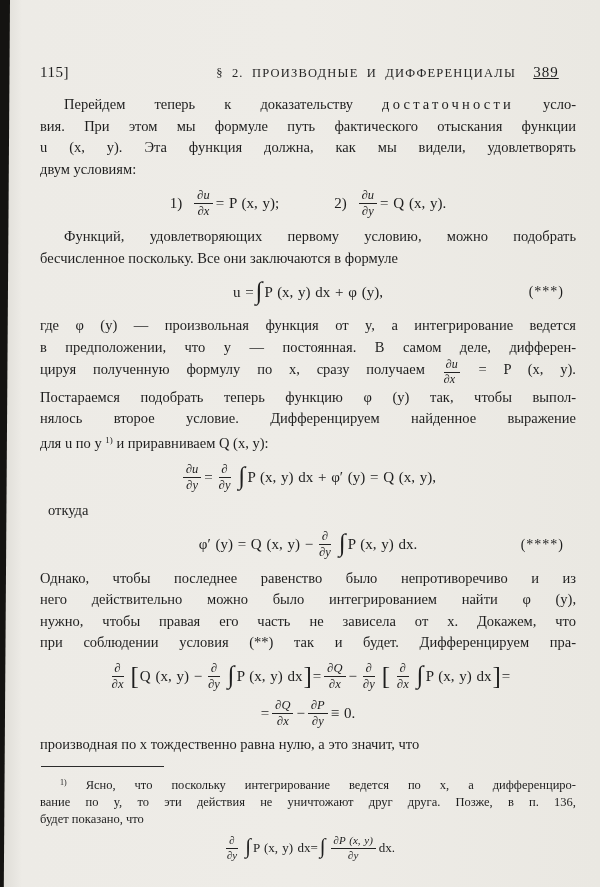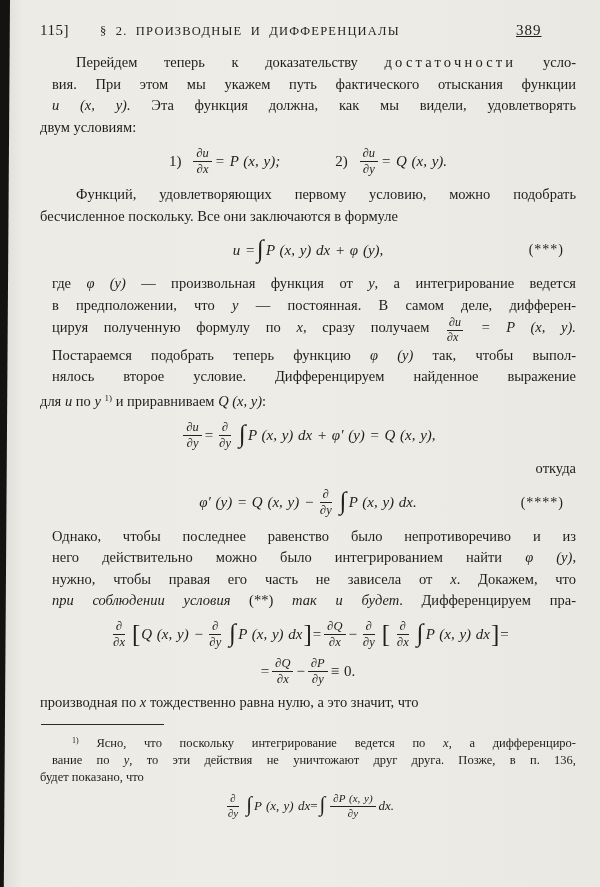--- a/index.html
+++ b/index.html
@@ -26,40 +26,39 @@
   .content {
     position: absolute; left: 10px; top: 0;
     width: 590px; height: 887px;
     padding: 22px 24px 0 30px;
   }
   
   .pghead {
     display: flex; align-items: baseline;
     font-size: 15px; margin-bottom: 13px;
   }
-  .h-left { width: 60px; letter-spacing: 0.5px; }
+  .h-left { width: 60px; letter-spacing: 0.5px; margin-top: 42px; }
   .h-center {
-    flex: 1; text-align: left;
+    flex: 1; text-align: right;
     font-size: 12.5px; letter-spacing: 1.2px; word-spacing: 4px;
     color: #262626;
   }
-  .h-right { width: 60px; text-align: left; letter-spacing: 1px; text-decoration: underline; }
+  .h-right { width: 60px; text-align: center; letter-spacing: 1px; text-decoration: underline; }
   
   .para {
     font-size: 14.5px; line-height: 21.5px;
     text-align: justify; text-align-last: justify;
     word-spacing: 1px;
-    margin-left: 12px;
   }
   .plast {
     font-size: 14.5px; line-height: 21.5px;
     text-align: right; text-align-last: left;
   }
   .ind { text-indent: 24px; }
-  .mi { font-style: italic; }
+  .mi { }
   .sp { letter-spacing: 3.2px; }
   .fnmark { font-size: 9px; vertical-align: 5px; letter-spacing: 0; }
   
   .ifrac {
     display: inline-block; vertical-align: -9px; text-align: center;
     font-style: italic; font-size: 12px; line-height: 1.15; margin: 0 2px;
   }
   .ifrac .n { display: block; border-bottom: 1px solid #222; padding: 0 2px; }
   .ifrac .d { display: block; }
   
@@ -77,21 +76,21 @@
   }
   .dfrac .n { border-bottom: 1px solid #222; padding: 0 3px; }
   .dfrac .d { padding: 0 3px; }
   .int { font-size: 25px; line-height: 1; margin: 0 2px 4px 2px; font-style: normal; }
   .brk { font-size: 25px; line-height: 1; margin: 0 1px 3px 1px; font-weight: 400; }
   .ftag { position: absolute; right: 12px; top: 50%; transform: translateY(-50%); letter-spacing: 1px; font-size: 14px; }
   .mtxt { white-space: pre; }
   .gap55 { width: 55px; }
   .fline2 { margin-top: -2px; min-height: 30px; }
   
-  .connector { font-size: 14.5px; line-height: 21.5px; margin: 1px 0; text-align: right; }
+  .connector { font-size: 14.5px; line-height: 21.5px; margin: 1px 8px; }
   
   .fnrule { width: 123px; border-top: 1.5px solid #2b2b2b; margin: 11px 0 7px 1px; }
   .fn { font-size: 12.5px; line-height: 17px; }
   .fn .fnmark { font-size: 8px; vertical-align: 4px; }
   .fn-formula { font-size: 13px; min-height: 32px; margin: 4px 0; }
   .fn-formula .dfrac { font-size: 11px; }
   .fn-formula .int { font-size: 21px; }
   .fnind { text-indent: 20px; }
 </style>
 </head>
@@ -100,21 +99,21 @@
 <div class="sheet">
   <div class="scan-bar"></div>
   <div class="content">
 
     <div class="pghead">
       <span class="h-left">115]</span>
       <span class="h-center">§ 2. ПРОИЗВОДНЫЕ И ДИФФЕРЕНЦИАЛЫ</span>
       <span class="h-right">389</span>
     </div>
 
-    <div class="para ind"><span>Перейдем теперь к доказательству </span><span class="sp">достаточности</span><span> усло-</span><br><span>вия. При этом мы укажем путь фактического отыскания функции</span><br><span class="mi">u (x, y).</span><span> Эта функция должна, как мы видели, удовлетворять</span></div>
+    <div class="para ind"><span>Перейдем теперь к доказательству </span><span class="sp">достаточности</span><span> усло-</span><br><span>вия. При этом мы формуле путь фактического отыскания функции</span><br><span class="mi">u (x, y).</span><span> Эта функция должна, как мы видели, удовлетворять</span></div>
     <div class="plast"><span>двум условиям:</span></div>
 
     <div class="formula">
       <span class="fgroup">
         <span class="flabel">1)</span>
         <span class="dfrac">
             <span class="n">∂u</span>
             <span class="d">∂x</span>
           </span>
         <span class="mi mtxt">= P (x, y);</span>

